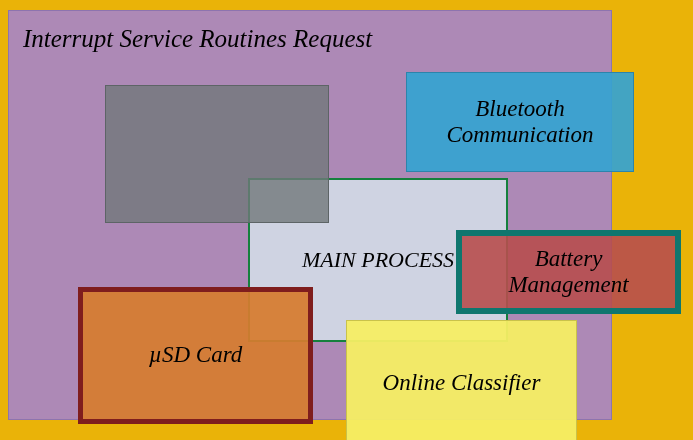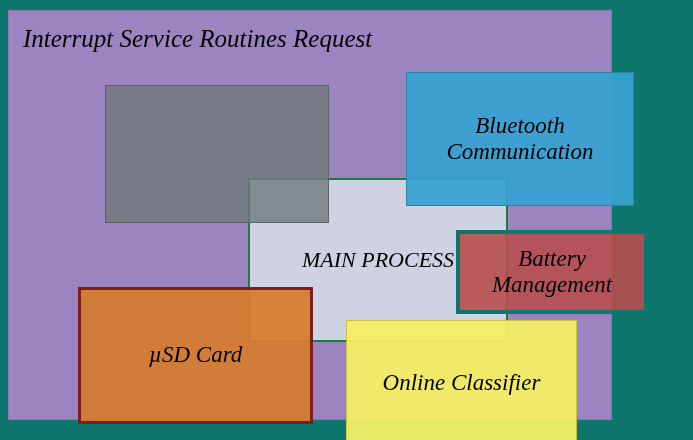--- a/index.html
+++ b/index.html
@@ -4,21 +4,21 @@
 <style>
   html, body {
     margin: 0;
     padding: 0;
     background: #ffffff;
   }
   #canvas {
     position: relative;
     width: 693px;
     height: 440px;
-    background: #0f766e;
+    background: #eab308;
     overflow: hidden;
     font-family: "Liberation Serif", serif;
   }
   .box {
     position: absolute;
     box-sizing: border-box;
     display: flex;
     align-items: center;
     justify-content: center;
     text-align: center;
@@ -53,39 +53,39 @@
   }
   #box-capture {
     left: 128px; top: 105px; width: 202px; height: 120px;
     background: rgba(118,226,133,0.93);
     border: 1px solid #5fba6f;
     font-size: 23px;
     padding: 0 8px;
     z-index: 4;
   }
   #box-bluetooth {
-    left: 406px; top: 72px; width: 228px; height: 134px;
+    left: 406px; top: 72px; width: 228px; height: 100px;
     background: rgba(54,163,209,0.93);
     border: 1px solid #2c84ab;
     font-size: 23px;
     padding: 0 18px;
     z-index: 4;
   }
   #box-battery {
-    left: 456px; top: 230px; width: 192px; height: 84px;
+    left: 456px; top: 230px; width: 225px; height: 84px;
     background: rgba(183,78,78,0.90);
-    border: 4px solid #0f766e;
+    border: 6px solid #0f766e;
     font-size: 23px;
     padding: 0 15px;
     z-index: 5;
   }
   #box-sd {
     left: 78px; top: 287px; width: 235px; height: 137px;
     background: rgba(214,124,47,0.93);
-    border: 3px solid #7f1d1d;
+    border: 5px solid #7f1d1d;
     font-size: 23px;
     z-index: 5;
   }
   #box-classifier {
     left: 346px; top: 320px; width: 231px; height: 126px;
     background: rgba(245,238,100,0.95);
     border: 1px solid #c9c24a;
     font-size: 23px;
     z-index: 6;
     font-style: italic;

